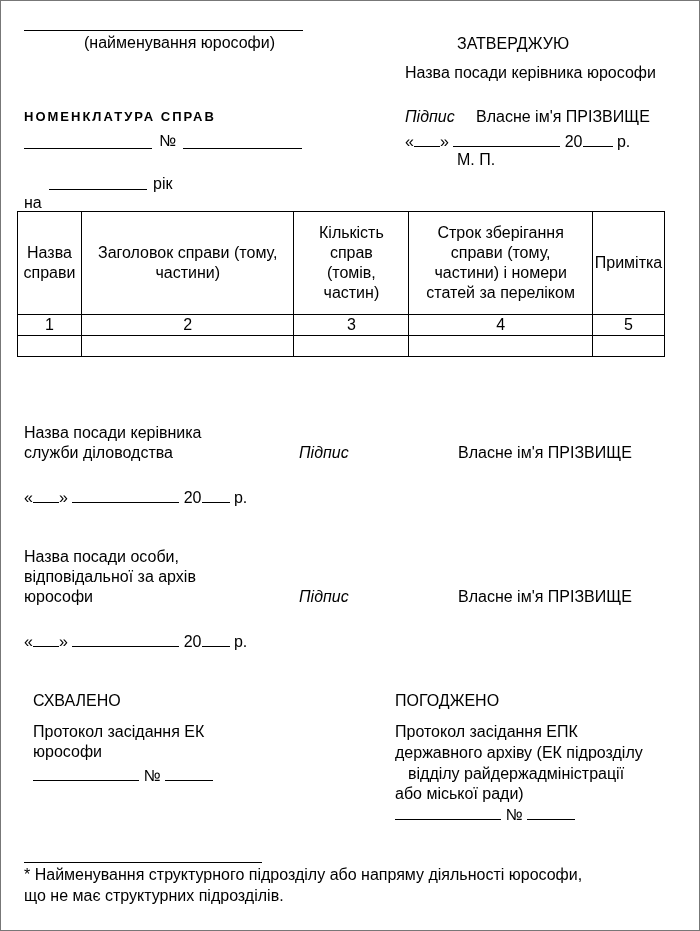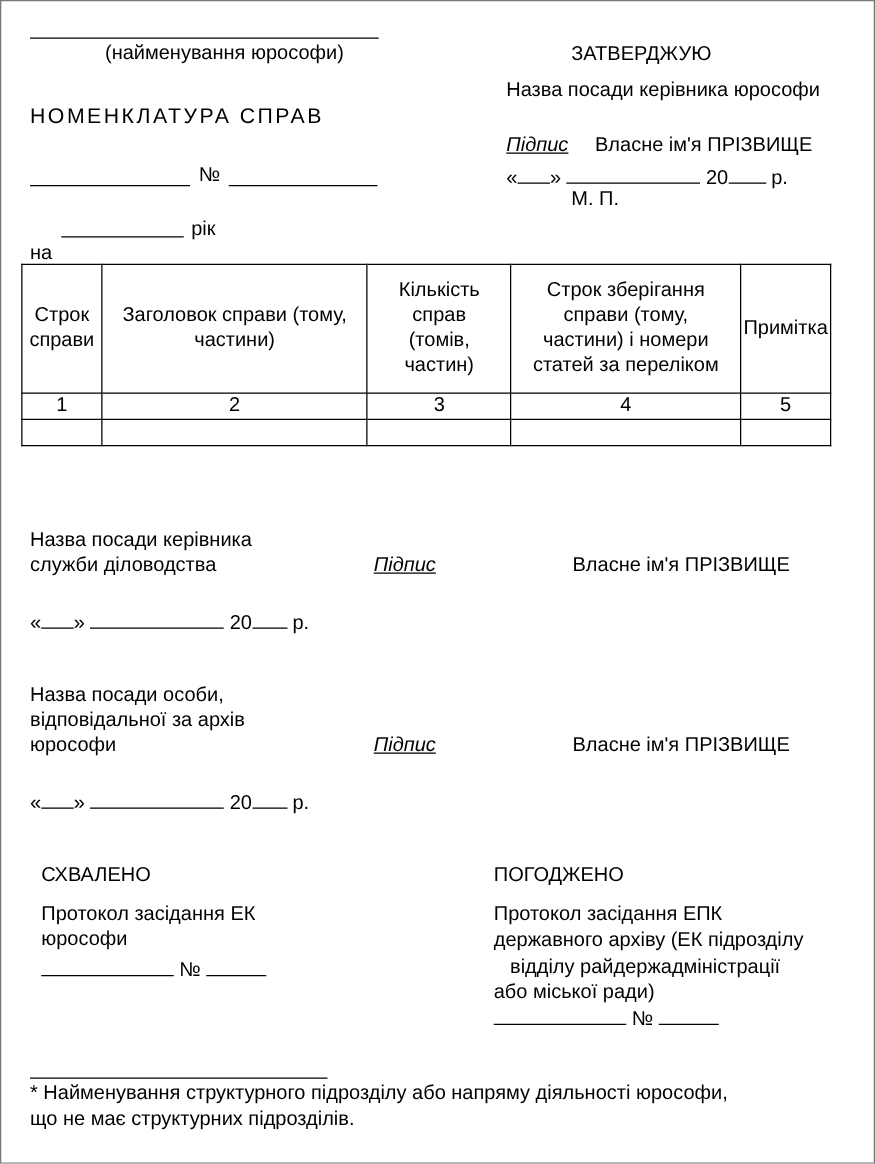--- a/index.html
+++ b/index.html
@@ -1,22 +1,22 @@
 <!DOCTYPE html>
 <html><head>
 <meta charset="utf-8">
 <style>
   html, body { margin:0; padding:0; background:#fff; }
   body { width:700px; height:931px; position:relative; overflow:hidden;
          font-family:"Liberation Sans", sans-serif; color:#000; font-size:16px; }
   .frame { position:absolute; left:0; top:0; width:698px; height:929px; border:1px solid #777; }
   .abs { position:absolute; white-space:nowrap; line-height:20px; }
   .line { position:absolute; height:0; border-top:1.5px solid #000; }
-  .it { font-style:italic;text-decoration:underline; }
-  .title { font-weight:normal; letter-spacing:2px; font-size:17px; }
+  .it { font-style:italic; }
+  .title { font-weight:bold; letter-spacing:2px; font-size:13px;margin-top:24px; }
   table.nom { position:absolute; left:17px; top:211px; width:648px; border-collapse:collapse; }
   table.nom td { border:1.5px solid #000; text-align:center; vertical-align:middle; font-size:16px; line-height:20px; padding:0; }
   .hdr td { height:102px; }
   .nums td { height:19px; }
   .sect td { height:19px; }
   .empty td { height:20px; }
   sup { font-size:9px; vertical-align:super; line-height:0; }
   .ul { display:inline-block; border-bottom:1.5px solid #000; height:16px; vertical-align:baseline; }
 </style>
 </head>
@@ -51,21 +51,21 @@
 <table class="nom">
   <colgroup>
     <col style="width:64px">
       <col style="width:213px">
       <col style="width:115px">
       <col style="width:184px">
       <col style="width:72px">
   </colgroup>
   <tbody>
       <tr class="hdr">
-    <td>Строк справи</td>
+    <td>Назва справи</td>
     <td>Заголовок справи (тому, частини)</td>
     <td style="padding:0 12px;">Кількість справ (томів, частин)</td>
     <td style="padding:0 8px;">Строк зберігання справи (тому, частини) і номери статей за переліком</td>
     <td>Примітка</td>
   </tr>
   <tr class="nums">
     <td>1</td>
     <td>2</td>
     <td>3</td>
     <td>4</td>

